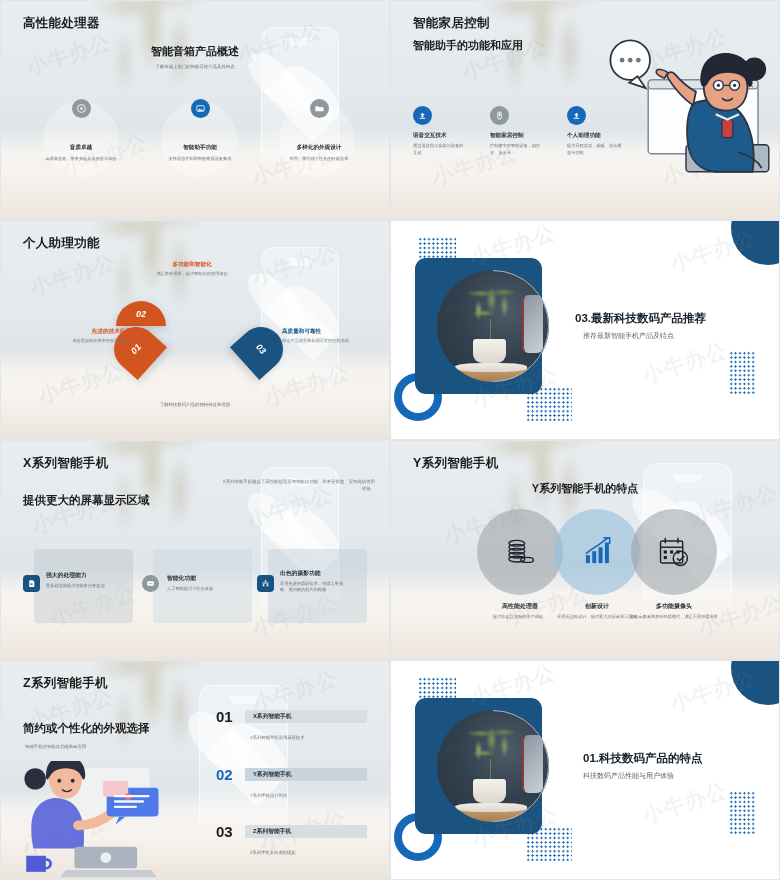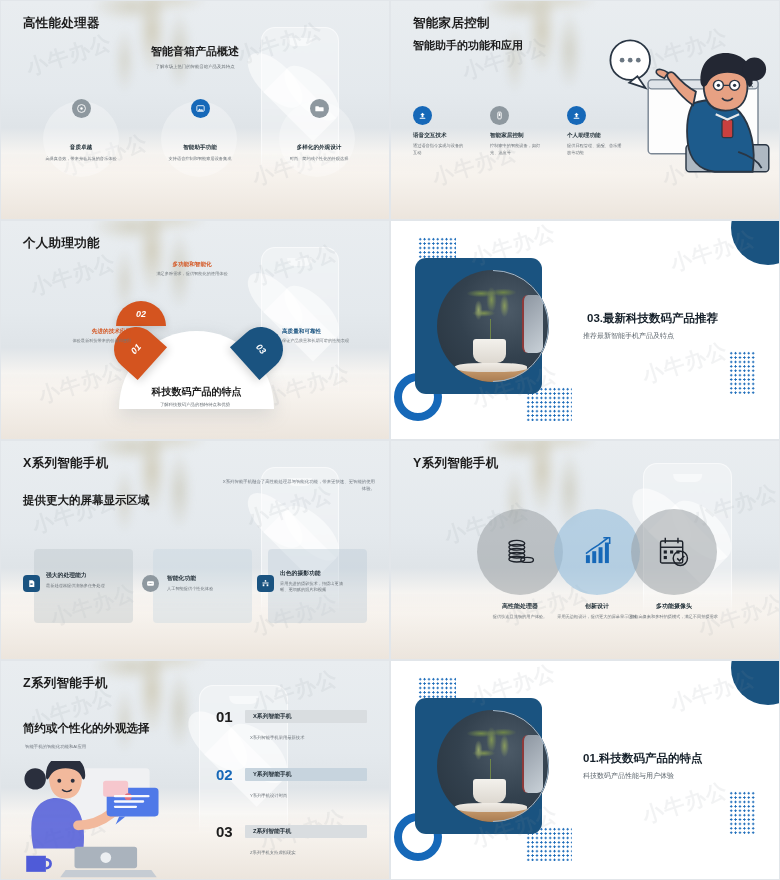--- a/index.html
+++ b/index.html
@@ -280,23 +280,20 @@
         </div>
     </div>
     <div class="wm">
       <span style="left:28px;top:40px;">小牛办公</span>
       <span style="left:250px;top:30px;">小牛办公</span>
       <span style="left:36px;top:148px;">小牛办公</span>
       <span style="left:262px;top:150px;">小牛办公</span>
     </div>
     <div class="s-title">个人助理功能</div>
 
-    <div class="arch">
-      <div class="arch-label">科技数码产品的特点</div>
-    </div>
     <div class="c-sub" style="top:181px;">了解科技数码产品的独特特点和优势</div>
 
     <div class="petal" style="left:115px;top:80px;background:#d4541f;">02</div>
     <div class="petal" style="left:113px;top:106px;width:44px;height:44px;border-radius:44px 44px 0 0;background:#d4541f;transform:rotate(-48deg);">01</div>
     <div class="petal" style="left:238px;top:106px;width:44px;height:44px;border-radius:44px 44px 0 0;background:#1a5380;transform:rotate(48deg);">03</div>
 
     <div class="p-txt" style="left:40px;top:107px;width:90px;text-align:right;">
       <div class="p-h" style="color:#d4541f">先进的技术应用</div>
       <div class="p-p">体验最新科技带来的创新和便利</div>
     </div>
@@ -326,21 +323,21 @@
           <div class="pot"></div>
       </div>
       <div class="arcline"></div>
     </div>
     <div class="wm">
       <span style="left:78px;top:10px;">小牛办公</span>
       <span style="left:278px;top:16px;">小牛办公</span>
       <span style="left:250px;top:128px;">小牛办公</span>
       <span style="left:80px;top:152px;">小牛办公</span>
     </div>
-    <div class="sec-h" style="left:196px;top:90px;">03.最新科技数码产品推荐</div>
+    <div class="sec-h" style="left:184px;top:90px;">03.最新科技数码产品推荐</div>
     <div class="sec-p" style="left:192px;top:110px;">推荐最新智能手机产品及特点</div>
   </div>
 
   <div class="slide">
     <div class="photo-bg">
       <div class="podium"></div>
       <div class="phantom-phone">
           <div class="heart"></div>
         </div>
     </div>
@@ -402,20 +399,21 @@
           <div class="heart"></div>
         </div>
     </div>
     <div class="wm">
       <span style="left:52px;top:68px;">小牛办公</span>
       <span style="left:300px;top:50px;">小牛办公</span>
       <span style="left:112px;top:150px;">小牛办公</span>
       <span style="left:306px;top:160px;">小牛办公</span>
     </div>
     <div class="s-title">Y系列智能手机</div>
+    <div class="c-title" style="top:40px;">Y系列智能手机的特点</div>
 
     <div class="ycirc" style="left:86px;top:68px;background:rgba(150,156,160,.52);">
       <svg viewBox="0 0 48 48">
           <g fill="none" stroke="#1d222a" stroke-width="1.7">
         <ellipse cx="20" cy="13" rx="10" ry="3.6"></ellipse>
             <ellipse cx="20" cy="18" rx="10" ry="3.6"></ellipse>
         <ellipse cx="20" cy="23" rx="10" ry="3.6"></ellipse>
             <ellipse cx="20" cy="28" rx="10" ry="3.6"></ellipse>
         <ellipse cx="20" cy="33" rx="10" ry="3.6"></ellipse>
             <ellipse cx="33" cy="34" rx="8" ry="3.2"></ellipse>

